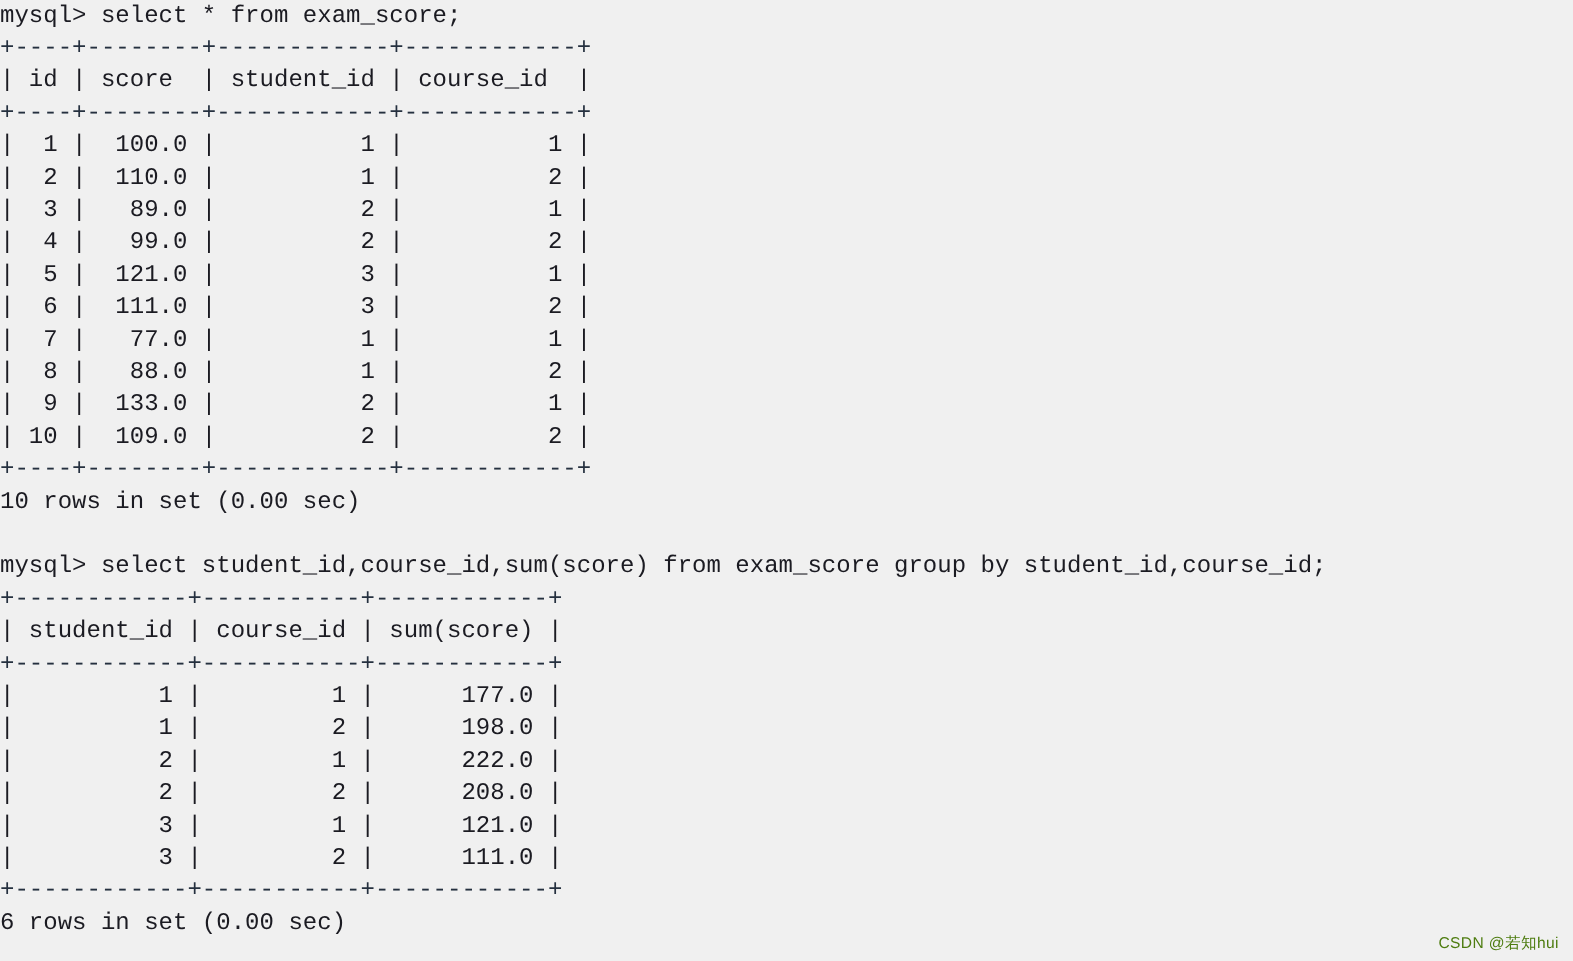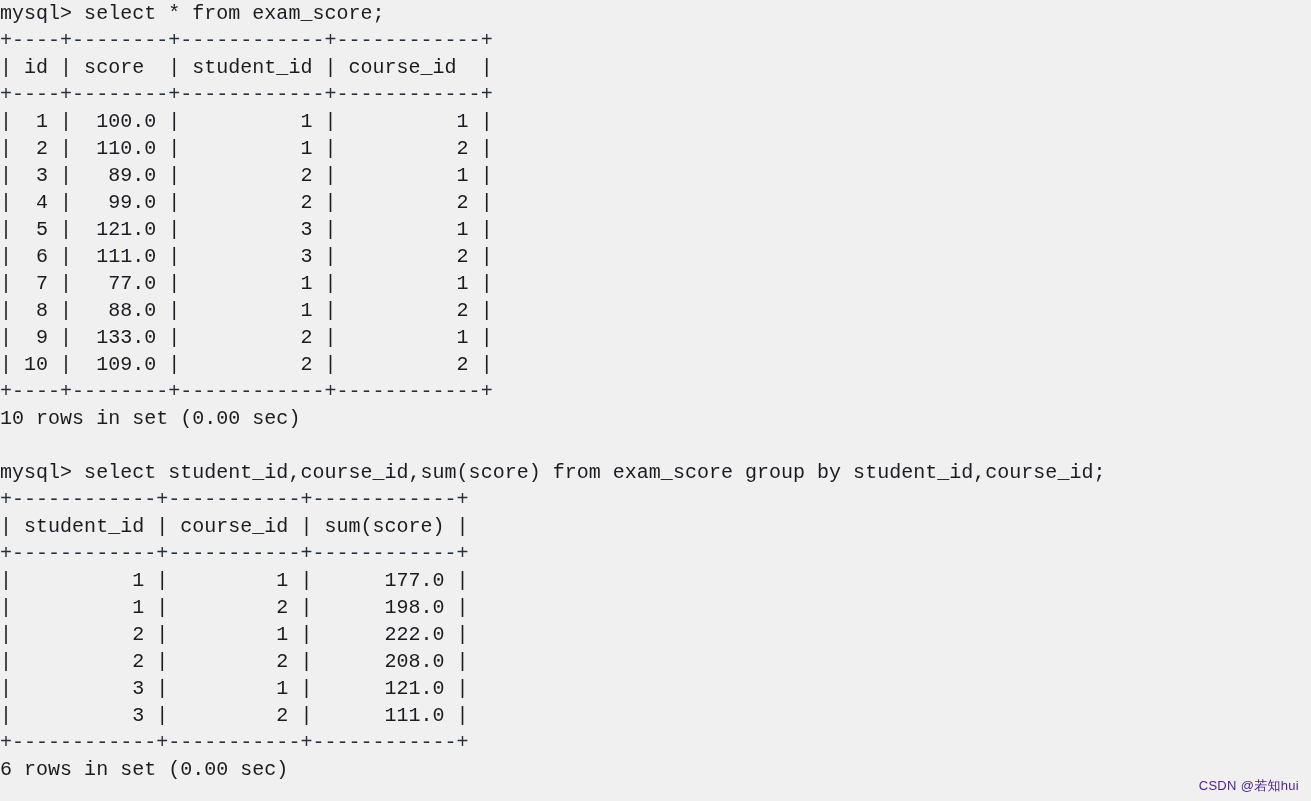--- a/index.html
+++ b/index.html
@@ -55,21 +55,21 @@
   .console-line.blank {
     height: 27px;
   }
 
   #watermark {
     position: absolute;
     right: 12px;
     bottom: 6px;
     font-family: "Liberation Sans", "DejaVu Sans", sans-serif;
     font-size: 13px;
-    color: #4c1d95;
+    color: #4d7c0f;
     white-space: pre;
     letter-spacing: 0.3px;
   }
 </style>
 </head>
 <body>
 
 <div id="terminal">
     <div class="console-line command"><span class="cell">m</span><span class="cell">y</span><span class="cell">s</span><span class="cell">q</span><span class="cell">l</span><span class="cell">&gt;</span><span class="cell">&nbsp;</span><span class="cell">s</span><span class="cell">e</span><span class="cell">l</span><span class="cell">e</span><span class="cell">c</span><span class="cell">t</span><span class="cell">&nbsp;</span><span class="cell">*</span><span class="cell">&nbsp;</span><span class="cell">f</span><span class="cell">r</span><span class="cell">o</span><span class="cell">m</span><span class="cell">&nbsp;</span><span class="cell">e</span><span class="cell">x</span><span class="cell">a</span><span class="cell">m</span><span class="cell">_</span><span class="cell">s</span><span class="cell">c</span><span class="cell">o</span><span class="cell">r</span><span class="cell">e</span><span class="cell">;</span></div>
     <div>

